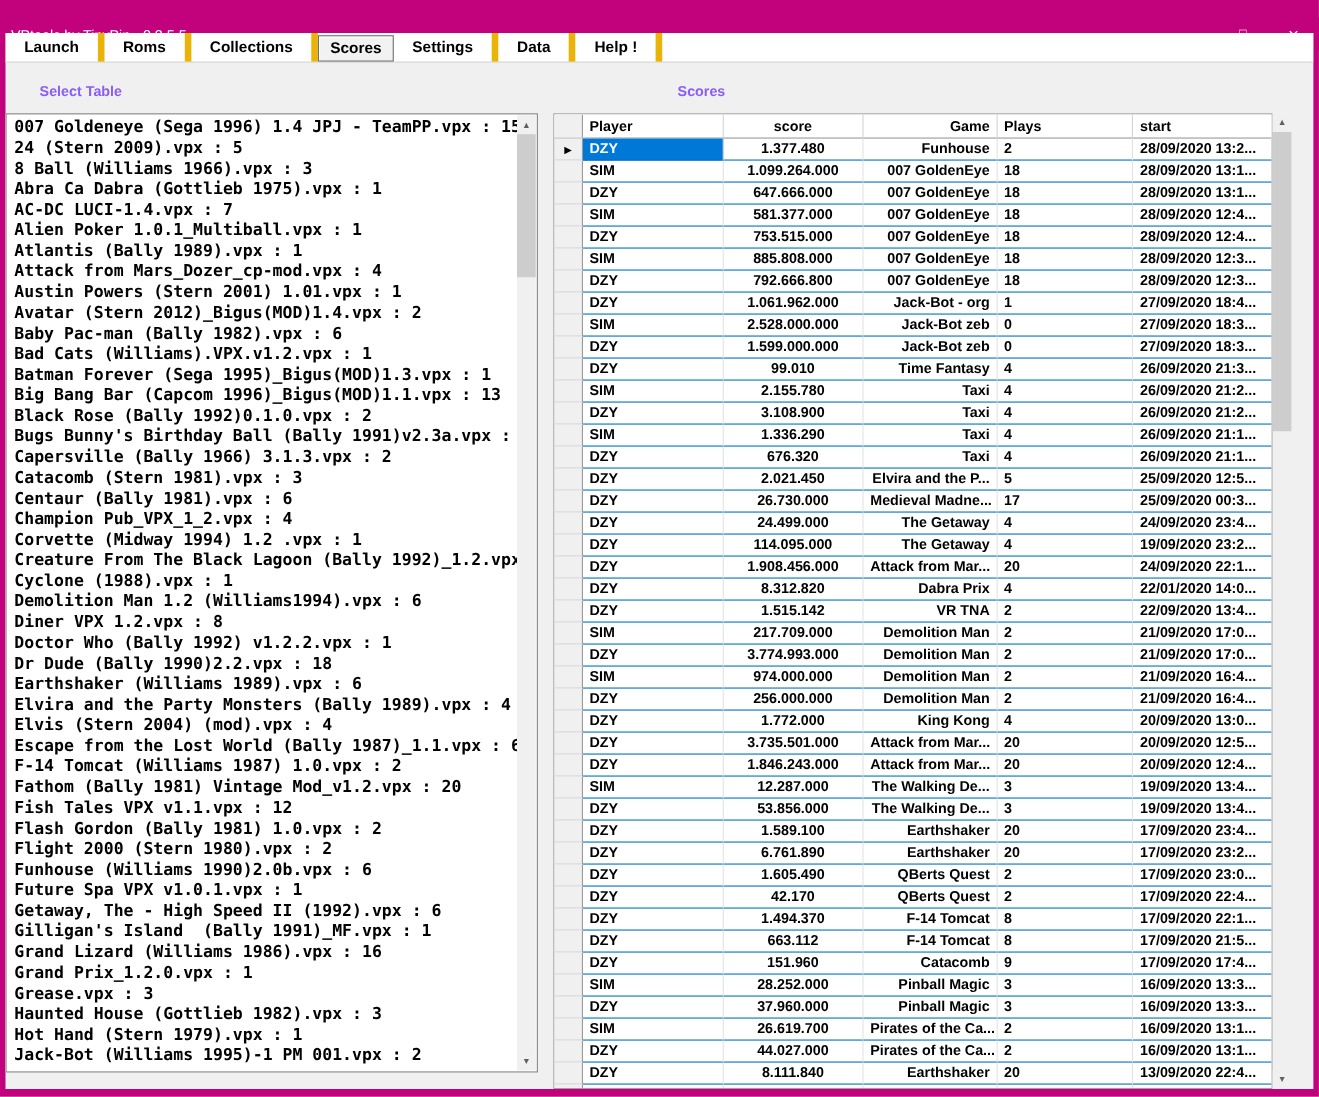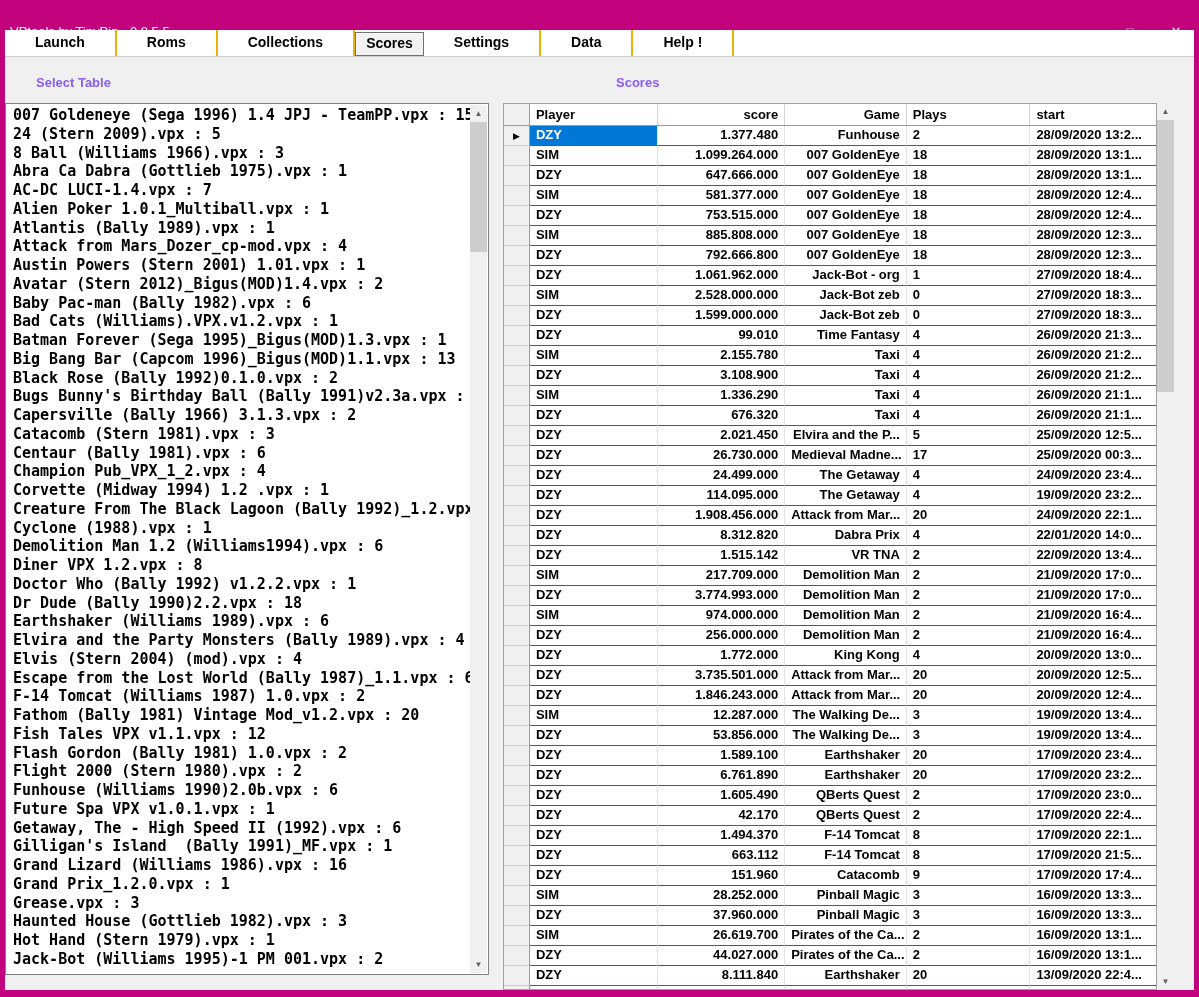--- a/index.html
+++ b/index.html
@@ -26,22 +26,22 @@
     position:absolute;left:5px;right:5px;top:30px;bottom:7px;
     background:#f0f0f0;overflow:hidden;
   }
   
   .tabstrip{
     position:absolute;top:0;left:0;right:0;height:26px;
     background:#ffffff;border-bottom:1px solid #d0d0d0;
     display:flex;align-items:stretch;
   }
   .tab{
-    padding:0 30px;font-weight:bold;font-size:14px;line-height:25px;
-    border-right:2px solid #eab308;color:#000;white-space:nowrap;
+    padding:0 17px;font-weight:bold;font-size:14px;line-height:25px;
+    border-right:6px solid #eab308;color:#000;white-space:nowrap;
   }
   .tab.selected{
     background:#f2f2f2;border:1px solid #707070;
     box-shadow:inset 1px 1px 0 #ffffff;
     margin:2px 0 0 0;line-height:21px;padding:0 10px;
   }
   
   .panel-label{position:absolute;top:45px;font-weight:bold;font-size:13px;color:#8b5cf6;}
   .lbl-left{left:31px;}
   .lbl-right{left:611px;}
@@ -87,21 +87,21 @@
     display:flex;align-items:center;justify-content:center;
     font-size:9px;color:#000;height:20px;
   }
   .g-cell{
     box-sizing:border-box;height:20px;line-height:18px;
     font-weight:bold;font-size:13px;padding:0 6px;
     border-right:1px solid #e3e3e3;border-bottom:1px solid #0072c6;
     white-space:nowrap;overflow:hidden;color:#000;
   }
   .c0{width:128px;}
-  .c1{width:128px;text-align:right;}
+  .c1{width:128px;text-align:center;}
   .c2{width:122px;text-align:right;}
   .c3{width:124px;}
   .c4{width:126px;border-right:none;}
   .g-cell.sel{background:#0078d7;color:#fff;}
 </style>
 </head>
 <body>
 
 <div class="titlebar">
   <div class="title-text">VPtools by TinyPin - 0.8.5.5</div>

